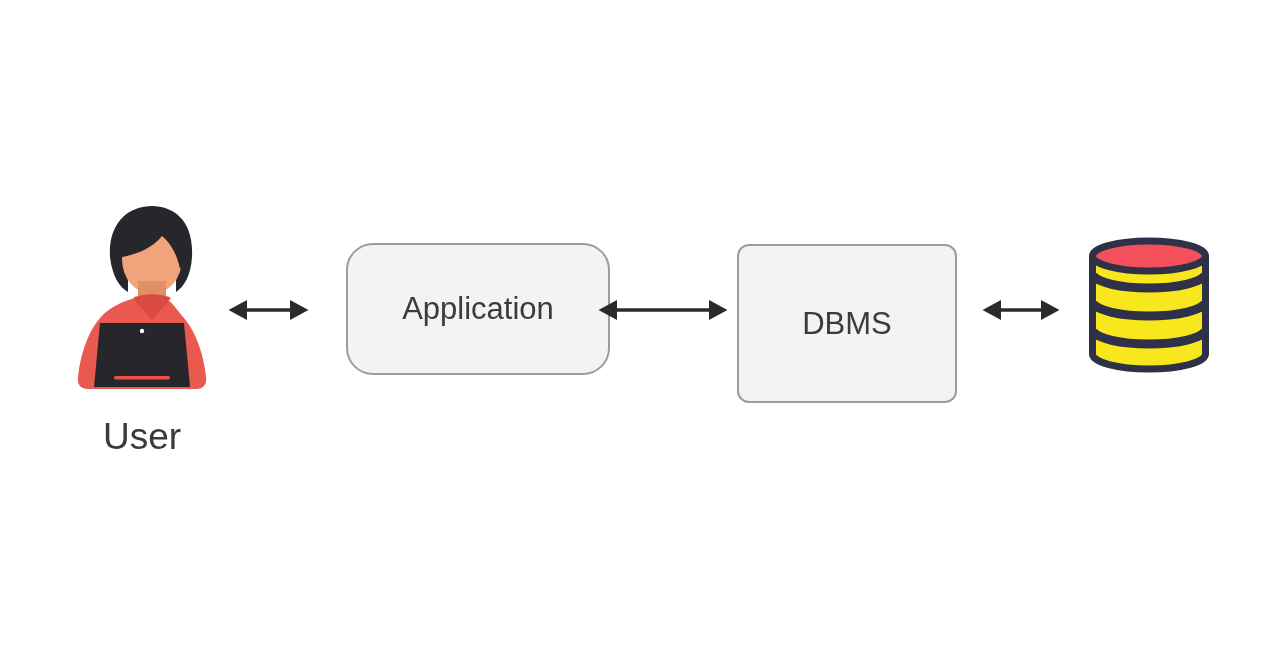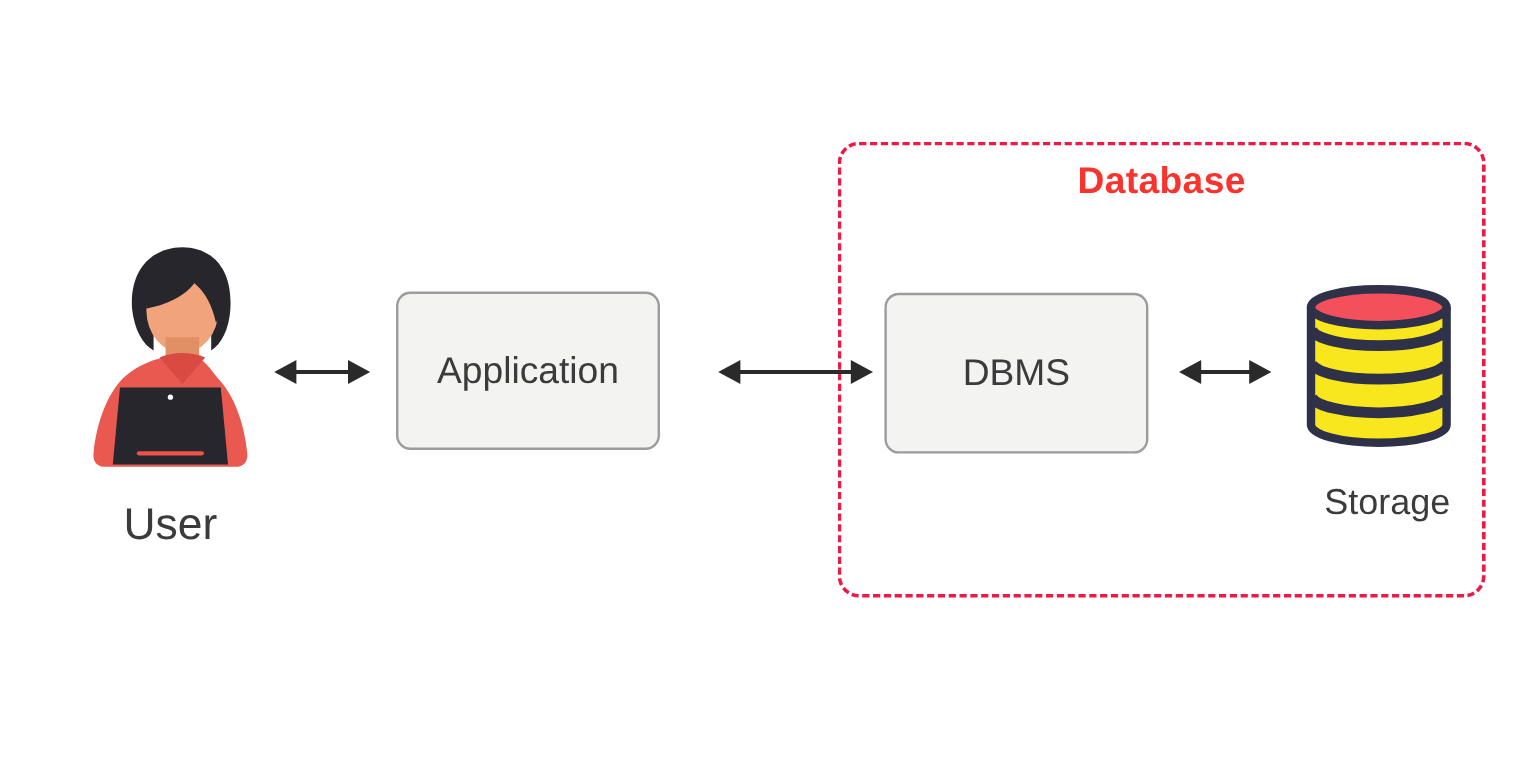--- a/index.html
+++ b/index.html
@@ -18,22 +18,22 @@
     font-size:31px; font-weight:600; color:var(--accent-red,#f9342e);
     letter-spacing:0.3px;
   }
   
   .node-box {
     position:absolute; background:var(--box-fill,#f3f3f2);
     border:2px solid var(--box-border,#9c9c9c); border-radius:12px;
     display:flex; align-items:center; justify-content:center;
     font-size:31px; color:var(--text,#3b3b3b); box-sizing:border-box;
   }
-  .app-box  { left:330px; top:243px; width:220px; height:132px; }
-  .dbms-box { left:737px; top:244px; width:220px; height:134px; }
+  .app-box  { left:346px; top:243px; width:264px; height:132px;border-radius:27px; }
+  .dbms-box { left:737px; top:244px; width:220px; height:159px; }
   
   .arrow { position:absolute; top:292px; }
   .arrow-1 { left:227px; }
   .arrow-2 { left:597px; }
   .arrow-3 { left:981px; }
   .arrow-line { stroke:var(--arrow,#2a2a2a); stroke-width:3.5; }
   .arrow-head { fill:var(--arrow,#2a2a2a); }
   
   .user-icon { position:absolute; left:72px; top:197px; }
   .user-label {
@@ -54,23 +54,20 @@
   }
   .cyl-body { fill:var(--cylinder-yellow,#f8e71c); stroke:var(--cylinder-outline,#2e3148); stroke-width:7; }
   .cyl-top  { fill:var(--cylinder-top-red,#f4505c); stroke:var(--cylinder-outline,#2e3148); stroke-width:7; }
   .cyl-band { fill:none; stroke:var(--cylinder-outline,#2e3148); stroke-width:9; }
 </style>
 </head>
 <body>
 
 <div class="canvas">
 
-  <div class="group-box">
-    <div class="group-title">Database</div>
-  </div>
 
   <svg class="user-icon" width="140" height="196" viewBox="0 0 140 196">
 
     <path class="avatar-dark" d="M38,60 C36,24 58,9 80,9 C102,9 122,24 120,60 C119,78 112,90 104,95 L104,72 L56,72 L56,95 C47,90 40,78 38,60 Z"></path>
 
     <ellipse class="avatar-skin" cx="80" cy="62" rx="30" ry="35"></ellipse>
 
     <path class="avatar-dark" d="M50,60 C49,33 62,19 82,19 C101,19 113,32 113,53 C113,61 111,68 108,72 C104,53 96,44 90,39 C80,52 62,58 50,60 Z"></path>
 
     <path class="avatar-shadow" d="M66,84 L94,84 L94,112 L66,112 Z"></path>
@@ -111,15 +108,14 @@
     <polygon class="arrow-head" points="78.5,18 60,8 60,28"></polygon>
   </svg>
 
   <svg class="storage-icon" width="122" height="136" viewBox="0 0 122 136">
     <path class="cyl-body" d="M4.5,19 L4.5,117 A56.5,15 0 0 0 117.5,117 L117.5,19"></path>
     <path class="cyl-band" d="M5,38 A56.5,15 0 0 0 117,38"></path>
     <path class="cyl-band" d="M5,66 A56.5,15 0 0 0 117,66"></path>
     <path class="cyl-band" d="M5,94 A56.5,15 0 0 0 117,94"></path>
     <ellipse class="cyl-top" cx="61" cy="19" rx="56.5" ry="15"></ellipse>
   </svg>
-  <div class="storage-label">Storage</div>
 
 </div>
 
 </body></html>

